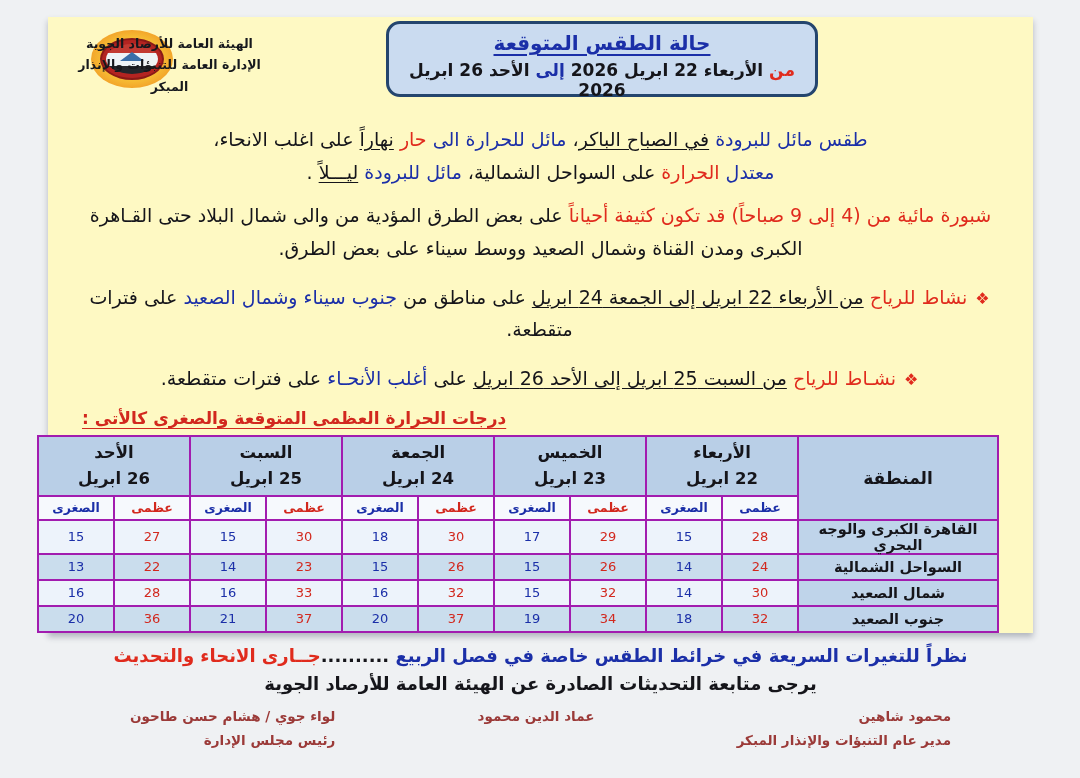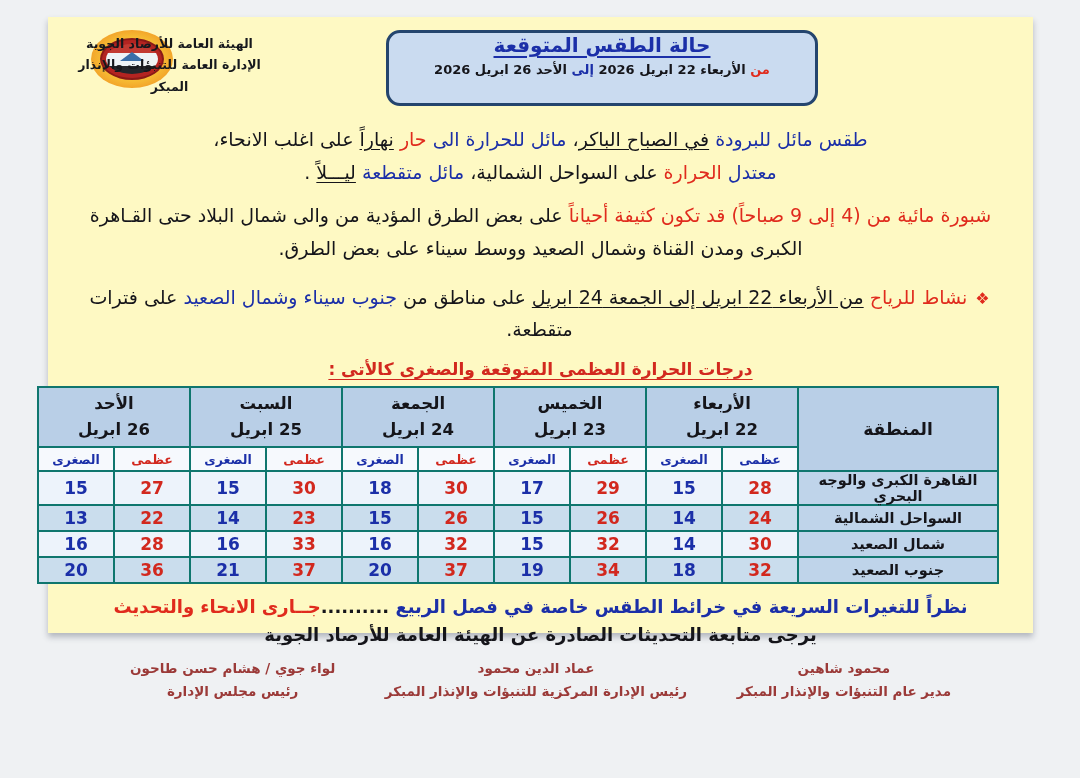--- a/index.html
+++ b/index.html
@@ -34,76 +34,76 @@
   .logo .mountain {
     position:absolute; left:14px; top:8px; width:0; height:0;
     border-left:12px solid transparent; border-right:12px solid transparent;
     border-bottom:9px solid #3a6fa8;
   }
   .org-block {
     position:absolute; top:16px; left:14px; width:215px;
     text-align:center; font-weight:bold; font-size:12.5px; color:#16181d; line-height:1.7;
   }
   .title-box {
-    position:absolute; top:13px; right:215px; width:432px; height:76px;
+    position:absolute; top:4px; right:215px; width:432px; height:76px;
     background:#cadbf0; border:3px solid #24456e; border-radius:14px;
-    text-align:center; padding-top:0;
+    text-align:center; padding-top:7px;
   }
   .title-main {
     color:#1b2fa8; font-weight:bold; font-size:20px;
     text-decoration:underline; text-underline-offset:4px;
   }
-  .title-date { font-weight:bold; font-size:13px; color:#15151a; margin-top:5px;text-align:center; }
+  .title-date { font-weight:bold; font-size:17px; color:#15151a; margin-top:5px;text-align:center; }
 
   
   .content { position:absolute; top:102px; right:0; left:0; padding:0 34px; }
   .t-blue { color:#1b2fa8; }
   .t-red  { color:#e02b1d; }
   .t-black{ color:#15151a; }
   .u { text-decoration:underline; text-underline-offset:3px; }
   .para { font-weight:normal; font-size:19px; line-height:1.72; }
   .para-center { text-align:center; }
   .para-intro { margin-top:4px; }
   .para-fog { margin-top:11px; text-align:center; }
   .bullet-row { margin-top:16px; text-align:center; position:relative; padding-right:2px; }
   .bullet-mark { color:#e02b1d; font-size:16px; margin-left:8px; }
-  .table-title-wrap { margin-top:13px; text-align:center; }
+  .table-title-wrap { margin-top:13px; text-align:left; }
   .table-title {
     color:#d2281e; font-weight:bold; font-size:17px;
     text-decoration:underline; text-underline-offset:4px;
   }
 
   
   table.temps {
     width:962px; margin:7px auto 0 auto;
     border-collapse:collapse; table-layout:fixed;
     border:2px solid #2b3c55;
     direction:rtl;
   }
-  table.temps td { border:2px solid #0f766e; text-align:center; vertical-align:middle; }
+  table.temps td { border:2px solid #a21caf; text-align:center; vertical-align:middle; }
   td.region-hdr { width:200px; background:#b9cfe7; font-weight:bold; font-size:17px; color:#15151a; }
   td.day-hdr { background:#b9cfe7; font-weight:bold; font-size:16.5px; color:#15151a; line-height:1.55; height:60px; }
   tr.subhdr td { background:#f6f9fd; font-weight:bold; font-size:12.5px; height:24px; }
   tr.subhdr td.max { color:#d2281e; }
   tr.subhdr td.min { color:#1b2fa8; }
   tr.subhdr td.max.first-max { color:#1b2fa8; }
   td.region-cell { background:#bfd4ea; font-weight:bold; font-size:14.5px; color:#15151a; height:26px; }
   tr.data-odd  td.val { background:#edf3fb; }
   tr.data-even td.val { background:#cadded; }
-  td.val { font-weight:bold; font-size:17px; }
+  td.val { font-weight:normal; font-size:13px; }
   td.val.maxv { color:#d2281e; }
   td.val.minv { color:#1b2fa8; }
 
   
   .notes { margin-top:9px; text-align:center; font-weight:bold; font-size:18px; line-height:1.55; }
   .footer {
     margin-top:8px; display:flex; flex-direction:row;
     justify-content:space-between; padding:0 48px;
   }
-  .sig { text-align:center; color:#9b3a38; font-weight:bold; font-size:13.5px; line-height:1.75; }
+  .sig { color:#9b3a38; font-weight:bold; font-size:13.5px; line-height:1.75; }
 </style>
 </head>
 <body>
 
 <div class="page">
 
   <div class="logo">
     <div class="sun"></div>
     <div class="ring"></div>
     <div class="flag">
@@ -120,31 +120,34 @@
     <div class="title-main">حالة الطقس المتوقعة</div>
     <div class="title-date">
       <span class="t-red">من </span><span class="t-black">الأربعاء 22 ابريل 2026 </span><span class="t-blue">إلى </span><span class="t-black">الأحد 26 ابريل 2026</span>
     </div>
   </div>
 
   <div class="content">
 
     <div class="para para-center para-intro">
       <span class="t-blue">طقس مائل للبرودة </span><span class="t-black u">في الصباح الباكر</span><span class="t-black">، </span><span class="t-blue">مائل للحرارة الى </span><span class="t-red">حار </span><span class="t-black u">نهاراً</span><span class="t-black"> على اغلب الانحاء،</span><br>
-      <span class="t-blue">معتدل </span><span class="t-red">الحرارة </span><span class="t-black">على السواحل الشمالية، </span><span class="t-blue">مائل متقطعة </span><span class="t-black u">ليـــلاً</span><span class="t-black"> .</span>
+      <span class="t-blue">معتدل </span><span class="t-red">الحرارة </span><span class="t-black">على السواحل الشمالية، </span><span class="t-blue">مائل للبرودة </span><span class="t-black u">ليـــلاً</span><span class="t-black"> .</span>
     </div>
 
     <div class="para para-fog">
       <span class="t-red">شبورة مائية  من (4 إلى 9 صباحاً) قد تكون كثيفة أحياناً </span><span class="t-black">على بعض الطرق المؤدية من والى شمال البلاد حتى القـاهرة الكبرى ومدن القناة وشمال الصعيد ووسط سيناء على بعض الطرق.</span>
     </div>
 
     <div class="para bullet-row">
       <span class="bullet-mark">❖</span><span class="t-red">نشاط للرياح </span><span class="t-black u">من الأربعاء 22 ابريل إلى الجمعة 24 ابريل</span><span class="t-black"> على مناطق من </span><span class="t-blue">جنوب سيناء وشمال الصعيد</span><span class="t-black"> على فترات متقطعة.</span>
     </div>
 
+    <div class="para bullet-row">
+      <span class="bullet-mark">❖</span><span class="t-red">نشـاط للرياح </span><span class="t-black u">من السبت 25 ابريل إلى الأحد 26 ابريل</span><span class="t-black"> على </span><span class="t-blue">أغلب الأنحـاء</span><span class="t-black"> على فترات متقطعة.</span>
+    </div>
 
     <div class="table-title-wrap">
       <span class="table-title">درجات الحرارة العظمى المتوقعة والصغرى كالأتى :</span>
     </div>
 
     <table class="temps">
       <thead>
         <tr id="hdr-days">
             <td class="region-hdr" rowspan="2">المنطقة</td>
             <td class="day-hdr" colspan="2">الأربعاء<br>22 ابريل</td>
@@ -229,21 +232,20 @@
       <div class="t-black">يرجى متابعة التحديثات الصادرة عن الهيئة العامة للأرصاد الجوية</div>
     </div>
 
     <div class="footer">
       <div class="sig">
         <div>محمود شاهين</div>
         <div>مدير عام التنبؤات والإنذار المبكر</div>
       </div>
       <div class="sig">
         <div>عماد الدين محمود</div>
-        <div>رئيس الإدارة المركزية للتنبؤات والإنذار المبكر</div>
       </div>
       <div class="sig">
         <div>لواء جوي / هشام حسن طاحون</div>
         <div>رئيس مجلس الإدارة</div>
       </div>
     </div>
 
   </div>
 </div>
 

